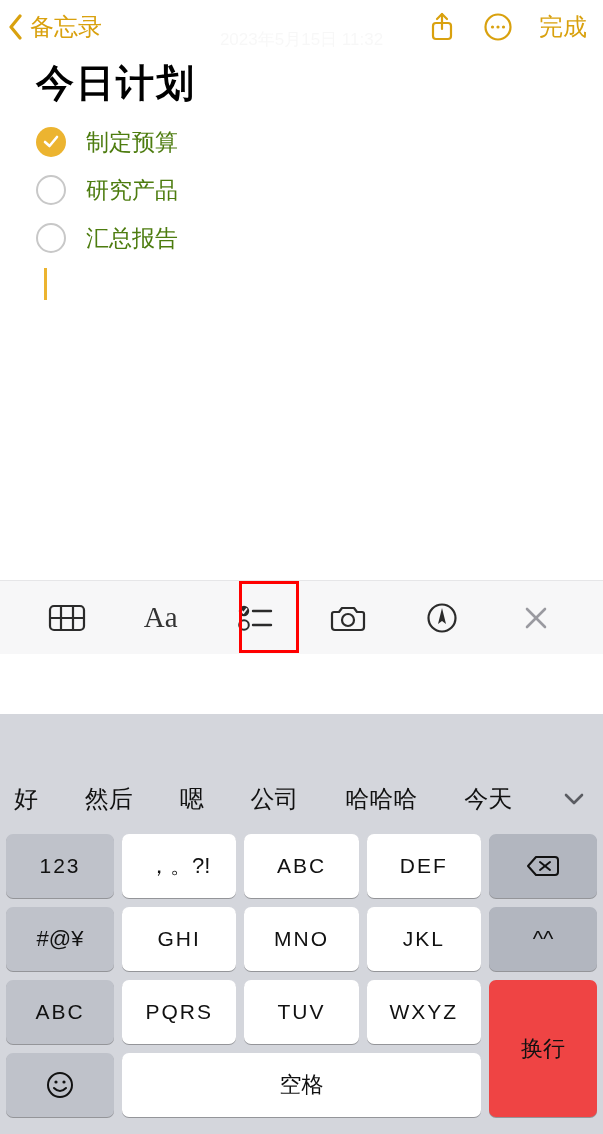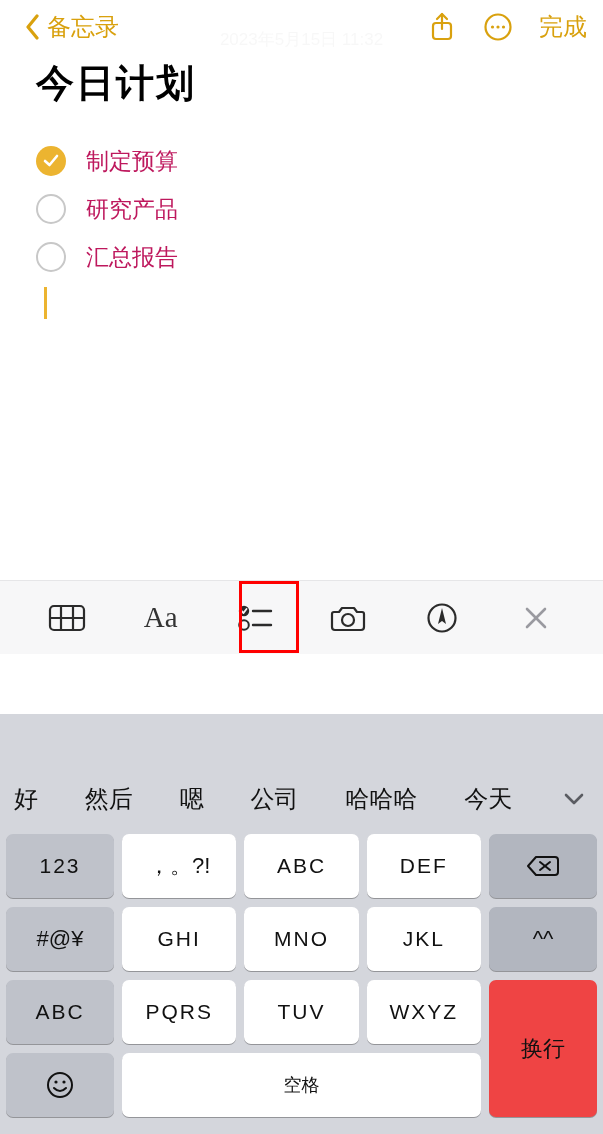--- a/index.html
+++ b/index.html
@@ -1,37 +1,37 @@
 <!DOCTYPE html>
 <html><head>
   <meta charset="utf-8">
   <style>
     * { margin: 0; padding: 0; box-sizing: border-box; -webkit-font-smoothing: antialiased; }
     html, body { width: 603px; height: 1134px; font-family: -apple-system, "Helvetica Neue", sans-serif; background: #fff; overflow: hidden; }
 
     
     .nav {
       display: flex; align-items: center; justify-content: space-between;
-      padding: 8px 16px 12px 25px; height: 58px;
+      padding: 8px 16px 12px 8px; height: 58px;
     }
     .nav-left { display: flex; align-items: center; color: #d9a10e; font-size: 24px; }
     .nav-left .chevron { width: 16px; height: 28px; margin-right: 6px; display: flex; align-items: center; }
     .nav-right { display: flex; align-items: center; gap: 26px; color: #d9a10e; }
     .nav-icon { width: 30px; height: 30px; display: flex; align-items: center; justify-content: center; }
     .done { color: #d9a10e; font-size: 24px; font-weight: 500; }
 
     .timestamp { text-align: center; color: #f3f3f3; font-size: 17px; margin-top: -30px; height: 20px; opacity: 0.6; }
 
     
     .note { padding: 10px 36px 0 36px; }
-    .title { font-size: 38px; font-weight: 700; letter-spacing: 2px; color: #000; margin-bottom: 28px; }
+    .title { font-size: 38px; font-weight: 700; letter-spacing: 2px; color: #000; margin-bottom: 9px; }
     .check-row { display: flex; align-items: center; gap: 20px; height: 48px; }
     .circle { width: 30px; height: 30px; border-radius: 50%; border: 2px solid #c8c8c8; flex-shrink: 0; }
     .circle.checked { border: none; background: #ecb430; display: flex; align-items: center; justify-content: center; }
-    .check-text { font-size: 23px; color: #be185d; }
+    .check-text { font-size: 23px; color: #4d7c0f; }
     .cursor { width: 3px; height: 32px; background: #ecb430; margin: 6px 0 0 8px; }
 
     
     .format-bar {
       position: absolute; top: 580px; left: 0; right: 0;
       height: 74px; background: #f7f7f8;
       display: flex; align-items: center; justify-content: space-around;
       padding: 9px 20px;
       border-top: 1px solid #e6e6e8;
     }
@@ -232,21 +232,21 @@
         </div>
         <div class="bottom-row">
           <div class="key shade w-side emoji">
             <svg width="30" height="30" viewBox="0 0 30 30">
               <circle cx="15" cy="15" r="12" fill="none" stroke="#111" stroke-width="2"></circle>
               <circle cx="11" cy="12" r="1.6" fill="#111"></circle>
                 <circle cx="19" cy="12" r="1.6" fill="#111"></circle>
               <path d="M9 18 q6 6 12 0" fill="none" stroke="#111" stroke-width="2" stroke-linecap="round"></path>
             </svg>
           </div>
-          <div class="key space" style="letter-spacing:0;font-size:18px;">空格</div>
+          <div class="key space" style="letter-spacing:0;font-size:22px;">空格</div>
         </div>
       </div>
       <div class="enter-col">
         <div class="enter-key">换行</div>
       </div>
     </div>
   </div>
 </div>
 
 </body></html>

